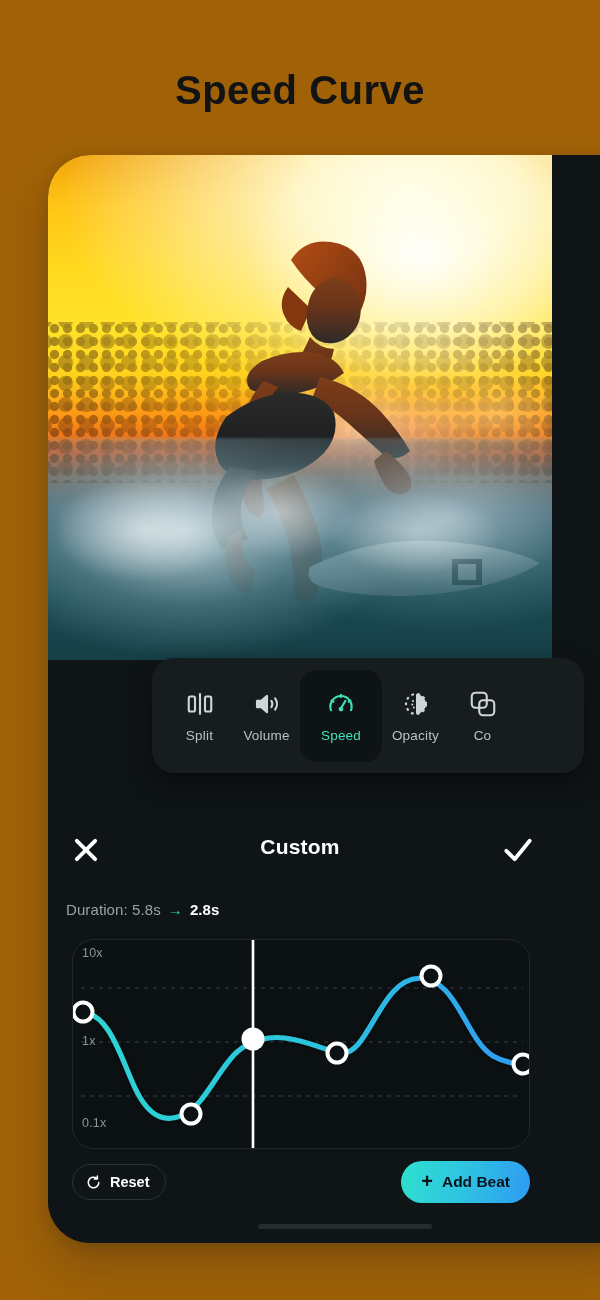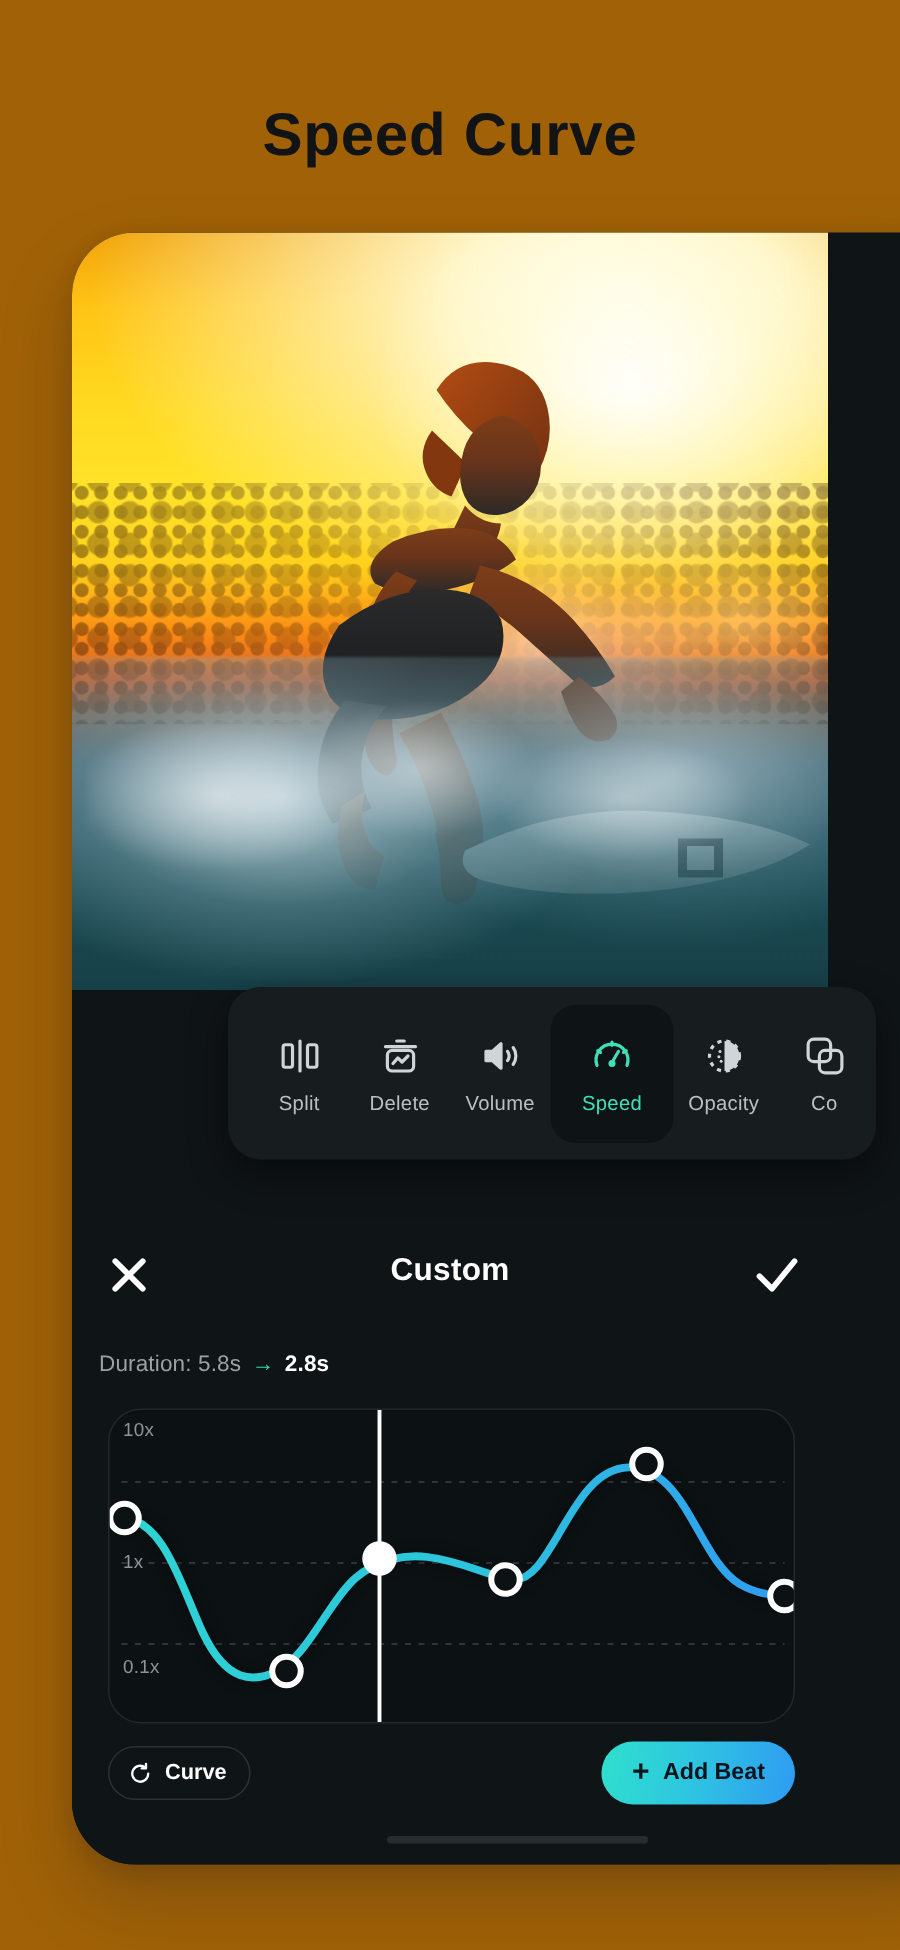--- a/index.html
+++ b/index.html
@@ -272,29 +272,20 @@
 
       <div class="tool">
         <svg class="glyph" viewBox="0 0 24 24" fill="none" stroke="#cfd5d9" stroke-width="1.7" stroke-linecap="round">
           <rect x="3" y="6" width="5" height="12" rx="1.2"></rect>
           <rect x="16" y="6" width="5" height="12" rx="1.2"></rect>
           <path d="M12 4v16"></path>
         </svg>
         <span class="tlabel">Split</span>
       </div>
 
-      <div class="tool">
-        <svg class="glyph" viewBox="0 0 24 24" fill="none" stroke="#cfd5d9" stroke-width="1.7" stroke-linecap="round" stroke-linejoin="round">
-          <path d="M4 7h16"></path>
-          <path d="M10 4h4"></path>
-          <rect x="5" y="9" width="14" height="11" rx="2.6"></rect>
-          <path d="M8 16l2.6-3 2.2 2.2L16 12"></path>
-        </svg>
-        <span class="tlabel">Delete</span>
-      </div>
 
       <div class="tool">
         <svg class="glyph" viewBox="0 0 24 24" fill="none" stroke="#cfd5d9" stroke-width="1.7" stroke-linecap="round" stroke-linejoin="round">
           <path d="M4 9.5h3.5L12 5.5v13L7.5 14.5H4z" fill="#cfd5d9" stroke="#cfd5d9"></path>
           <path d="M15.5 9.5c1 1.5 1 3.5 0 5"></path>
           <path d="M18.5 7.5c1.9 2.6 1.9 6.4 0 9"></path>
         </svg>
         <span class="tlabel">Volume</span>
       </div>
 
@@ -398,29 +389,29 @@
             <circle cx="118" cy="174" r="9.5" fill="#0c1113" stroke="#ffffff" stroke-width="4"></circle>
             <circle cx="264" cy="113" r="9.5" fill="#0c1113" stroke="#ffffff" stroke-width="4"></circle>
             <circle cx="358" cy="36" r="9.5" fill="#0c1113" stroke="#ffffff" stroke-width="4"></circle>
             <circle cx="450" cy="124" r="9.5" fill="#0c1113" stroke="#ffffff" stroke-width="4"></circle>
             <circle cx="180" cy="99" r="11.5" fill="#ffffff"></circle>
           </g>
         </svg>
 
         <div class="axis-label" style="top:6px;">10x</div>
         <div class="axis-label" style="top:94px;">1x</div>
-        <div class="axis-label" style="top:164px;text-align:center;">0.1x</div>
+        <div class="axis-label" style="top:176px;text-align:center;">0.1x</div>
       </div>
 
       <div class="reset-btn">
         <svg width="17" height="17" viewBox="0 0 24 24" fill="none" stroke="#ffffff" stroke-width="2.2" stroke-linecap="round" stroke-linejoin="round">
           <path d="M19.5 12a7.5 7.5 0 11-2.6-5.7"></path>
           <path d="M17.4 2.8v4.1h-4.1"></path>
         </svg>
-        <span>Curve</span>
+        <span>Reset</span>
       </div>
 
       <div class="addbeat-btn">
         <span class="plus">+</span>
         <span>Add Beat</span>
       </div>
 
     </div>
 
     <div class="home-indicator"></div>

